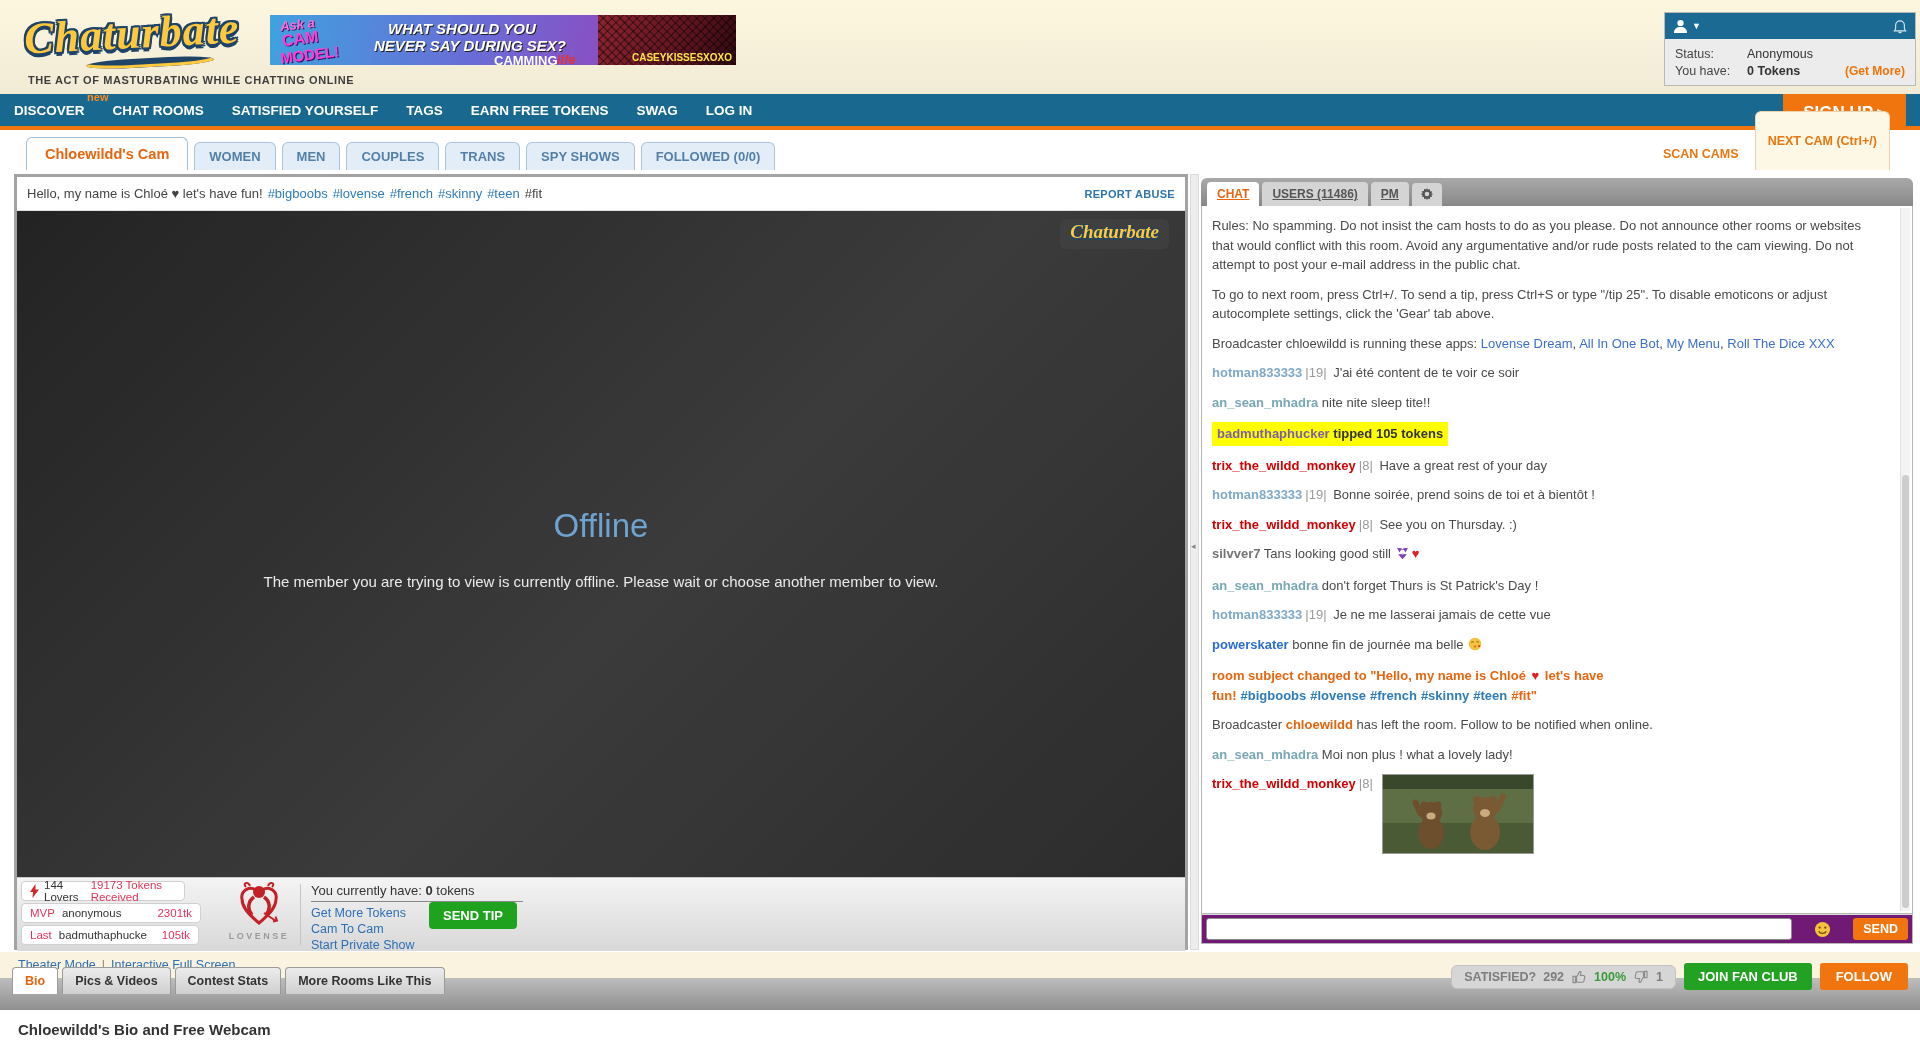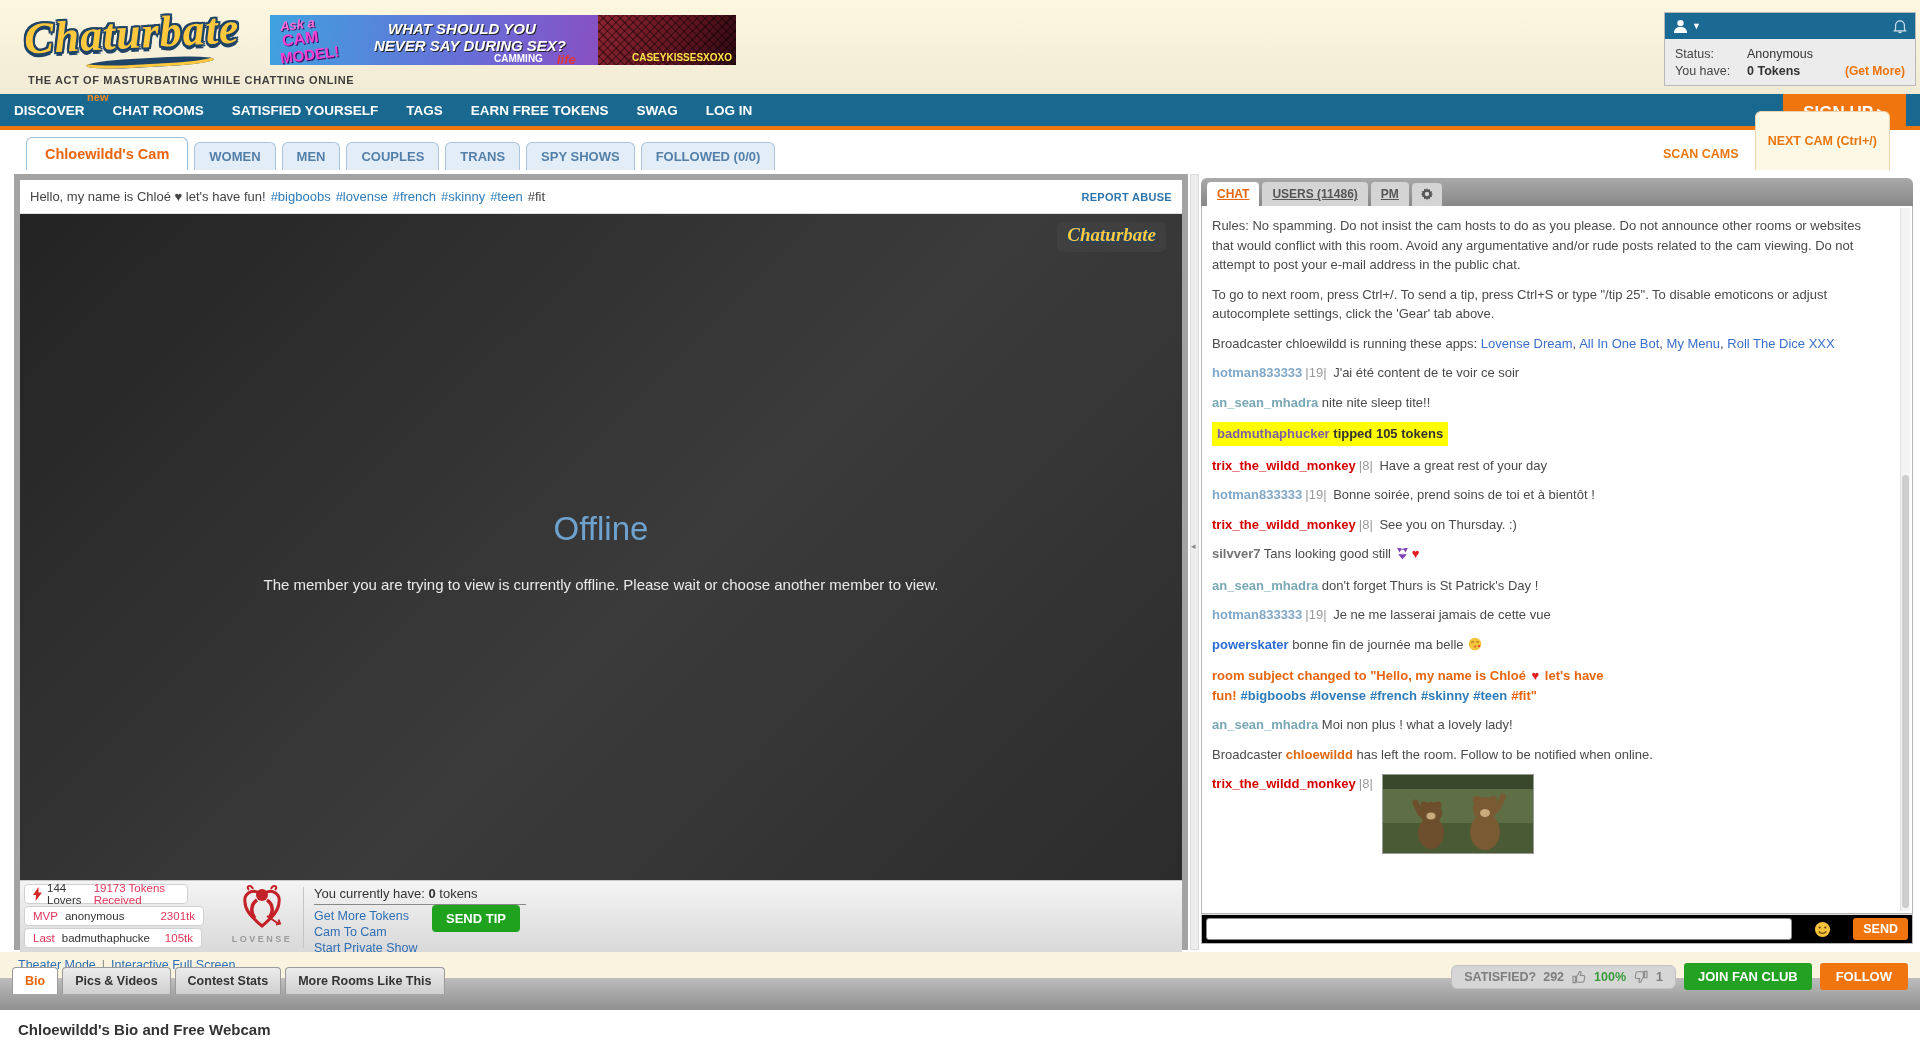--- a/index.html
+++ b/index.html
@@ -30,21 +30,21 @@
   .ad-aska{position:absolute;left:10px;top:2px;transform:rotate(-7deg);
     font-style:italic;font-weight:bold;font-size:13px;color:#ff6fd8;text-shadow:1px 1px 0 #3a1060;}
   .ad-cam{position:absolute;left:12px;top:15px;transform:rotate(-7deg);
     font-weight:bold;font-size:16px;color:#ff3fd4;text-shadow:1px 1px 0 #3a1060;}
   .ad-model{position:absolute;left:10px;top:31px;transform:rotate(-7deg);
     font-weight:bold;font-size:15px;color:#ff3fd4;text-shadow:1px 1px 0 #3a1060;}
   .ad-h1{position:absolute;left:118px;top:5px;font-style:italic;font-weight:bold;font-size:15px;
     color:#fff;text-shadow:1px 1px 0 #222;}
   .ad-h2{position:absolute;left:104px;top:22px;font-style:italic;font-weight:bold;font-size:15px;
     color:#fff;text-shadow:1px 1px 0 #222;}
-  .ad-camming{position:absolute;left:224px;top:38px;font-weight:bold;font-size:10px;color:#fff;text-align:center;}
+  .ad-camming{position:absolute;left:224px;top:38px;font-weight:bold;font-size:13px;color:#fff;text-align:center;}
   .ad-life{position:absolute;left:287px;top:37px;font-style:italic;font-weight:bold;font-size:13px;color:#e03535;}
   .ad-handle{position:absolute;right:4px;bottom:2px;font-weight:bold;font-size:10px;color:#ffe64a;}
 
   
   .user-panel{position:absolute;left:1664px;top:12px;width:252px;border:1px solid #b9b9b9;}
   .up-head{height:26px;background:#1a6a94;display:flex;align-items:center;padding:0 8px;}
   .caret{color:#fff;font-size:9px;margin-left:4px;}
   .up-bell{margin-left:auto;display:flex;cursor:pointer;}
   .up-body{background:#ececec;padding:5px 10px 7px;font-size:12.5px;color:#333;}
   .up-row{display:flex;margin-top:3px;align-items:baseline;}
@@ -66,21 +66,21 @@
   .rtab{border:1px solid #aac4dd;border-bottom:none;background:#e3edf7;color:#537fa8;font-weight:bold;
     font-size:13px;padding:6px 14px;border-radius:6px 6px 0 0;margin-right:6px;cursor:pointer;white-space:nowrap;}
   .rtab.active{background:#fff;color:#e8650f;padding:8px 18px;font-size:14.5px;border-color:#9fc0da;}
   .rtabs-right{margin-left:auto;display:flex;align-items:flex-end;}
   .scan{color:#e8770f;font-weight:bold;font-size:12.5px;margin-right:16px;padding-bottom:9px;cursor:pointer;}
   .next{border:1px solid #ecd3ae;border-bottom:none;background:#fdf7e6;color:#e8770f;font-weight:bold;
     font-size:12.5px;padding:22px 12px;border-radius:6px 6px 0 0;cursor:pointer;margin-top:26px;}
 
   
   .content{position:absolute;top:170px;left:10px;width:1900px;height:782px;}
-  .left-col{position:absolute;left:4px;top:4px;width:1174px;height:776px;border:6px solid #a3a3a3;background:#fff;}
+  .left-col{position:absolute;left:4px;top:4px;width:1174px;height:776px;border:3px solid #a3a3a3;background:#fff;}
   .title-bar{height:34px;display:flex;align-items:center;padding:0 10px;border-bottom:1px solid #e2e2e2;
     font-size:13px;color:#444;}
   .title-bar .tag{color:#2e7cb8;margin-left:5px;}
   .title-bar .plain-tag{margin-left:5px;color:#444;}
   .report{margin-left:auto;color:#2e75ad;font-weight:bold;font-size:11px;letter-spacing:.3px;cursor:pointer;}
   .video{position:relative;height:666px;background:linear-gradient(135deg,#232323,#3b3b3b 55%,#2c2c2c);}
   .wm{position:absolute;top:8px;right:16px;background:rgba(70,70,70,.55);border-radius:6px;padding:2px 10px 6px;}
   .wm-text{font-family:"Liberation Serif",serif;font-style:italic;font-weight:bold;font-size:19px;color:#ffc83d;
     text-shadow:-1px 0 #1f4468,1px 0 #1f4468,0 -1px #1f4468,0 1.5px 0 #1f4468;}
   .offline-box{position:absolute;top:296px;left:0;right:0;text-align:center;}
@@ -127,21 +127,21 @@
   .c-lightblue{color:#7fa8c9;} .c-teal{color:#79a8b5;} .c-red{color:#d40000;}
   .c-purple{color:#7d5fa8;} .c-purple2{color:#737373;} .c-blue{color:#2b6cd4;} .c-orange{color:#e0660f;}
   .tipmsg{display:inline-block;background:#ffff00;padding:2px 5px;font-weight:bold;color:#333;}
   .applink{color:#3b6fc9;}
   .subject{color:#e8650f;font-weight:bold;}
   .subject .tag{color:#2e7cb8;margin-left:4px;}
   .subject .tail{margin-left:4px;}
   .bears{display:inline-block;vertical-align:top;margin-left:6px;border:1px solid #999;line-height:0;}
   .heart-glyph{color:#e02020;margin:0 2px;}
   .emoji-svg{display:inline-block;vertical-align:-2px;margin:0 1px;}
-  .chat-input-row{height:30px;display:flex;align-items:center;gap:22px;padding:3px 4px;background:#000000;
+  .chat-input-row{height:30px;display:flex;align-items:center;gap:22px;padding:3px 4px;background:#701a75;
     border:1px solid #b5b5b5;border-top:1px solid #ddd;}
   .chat-input{flex:1;height:22px;border:1px solid #8a8a8a;border-radius:3px;padding:0 6px;font-size:13px;outline:none;}
   .emoji-btn{display:flex;cursor:pointer;}
   .sendbtn{background:#f0750f;color:#fff;font-weight:bold;font-size:12.5px;padding:4px 10px;border-radius:3px;cursor:pointer;}
 
   
   .theater-row{position:absolute;top:952px;left:0;right:0;height:26px;background:#faf3df;display:flex;
     align-items:center;padding-left:18px;font-size:12.5px;color:#888;gap:6px;}
   .theater-row a{color:#2e6fb4;}
   .bottom-bar{position:absolute;top:978px;left:0;right:0;height:18px;background:linear-gradient(#bdbdbd,#8f8f8f);
@@ -338,22 +338,22 @@
                 </svg></span><span class="heart-glyph">♥</span></span></div>
           <div class="msg"><span class="uname c-teal">an_sean_mhadra</span><span> don't forget Thurs is St Patrick's Day !</span></div>
           <div class="msg"><span class="uname c-lightblue">hotman833333</span><span class="age">|19|</span><span> Je ne me lasserai jamais de cette vue</span></div>
           <div class="msg"><span class="uname c-blue">powerskater</span><span> bonne fin de journée ma belle <span class="emoji-svg"><svg width="14" height="14" viewBox="0 0 20 20">
                   <circle cx="10" cy="10" r="9" fill="#f5c33b"></circle>
                   <path d="M4.5 7.5 q2 -1.5 4 0 M12 7 q2 -1 3.5 .5" stroke="#6b4a12" stroke-width="1.2" fill="none"></path>
                   <path d="M9 12.5 q2 -1 2 1 q0 2 -2 1Z" fill="#c0392b"></path>
                   <path d="M14.5 13.5 c-1.2-1 .4-2.6 1.3-1.5 c.9-1.1 2.5 .5 1.3 1.5 l-1.3 1.2Z" fill="#e02020"></path>
                 </svg></span></span></div>
           <div class="msg subject"><span>room subject changed to "Hello, my name is Chloé <span class="heart-glyph">♥</span> let's have fun!</span><a class="tag">#bigboobs</a><a class="tag">#lovense</a><a class="tag">#french</a><a class="tag">#skinny</a><a class="tag">#teen</a><span class="tail">#fit"</span></div>
+          <div class="msg">Broadcaster <span class="uname c-orange">chloewildd</span> has left the room. Follow to be notified when online.</div>
           <div class="msg"><span class="uname c-teal">an_sean_mhadra</span><span> Moi non plus ! what a lovely lady!</span></div>
-          <div class="msg">Broadcaster <span class="uname c-orange">chloewildd</span> has left the room. Follow to be notified when online.</div>
           <div class="msg"><span class="uname c-red">trix_the_wildd_monkey</span><span class="age">|8|</span><span class="bears"><svg width="150" height="78" viewBox="0 0 150 78">
                 <rect width="150" height="78" fill="#5f6f45"></rect>
                 <rect y="48" width="150" height="30" fill="#4a5a34"></rect>
                 <rect width="150" height="14" fill="#39482a"></rect>
                 <g fill="#6e4f2d">
                   <circle cx="48" cy="38" r="11"></circle>
                   <circle cx="41" cy="30" r="3.5"></circle>
                   <circle cx="55" cy="30" r="3.5"></circle>
                   <ellipse cx="48" cy="58" rx="13" ry="16"></ellipse>
                   <rect x="32" y="24" width="6" height="18" rx="3" transform="rotate(-25 35 33)"></rect>

